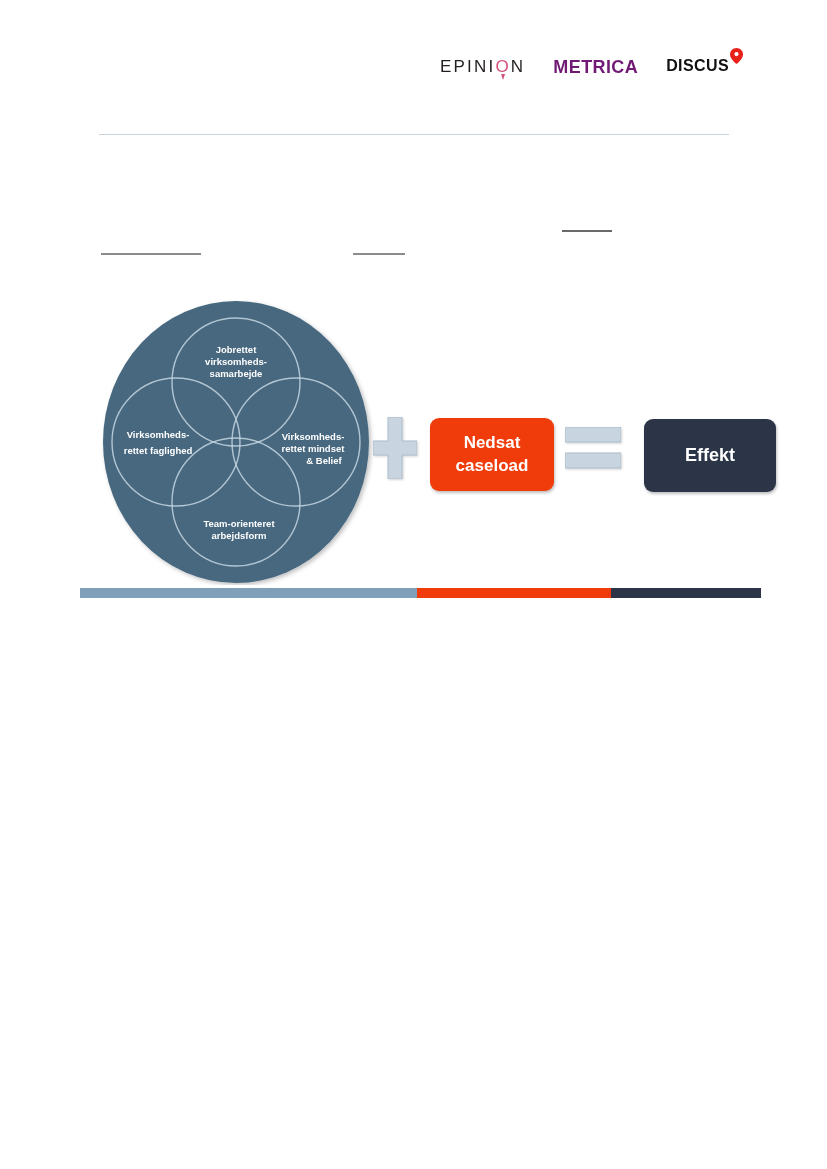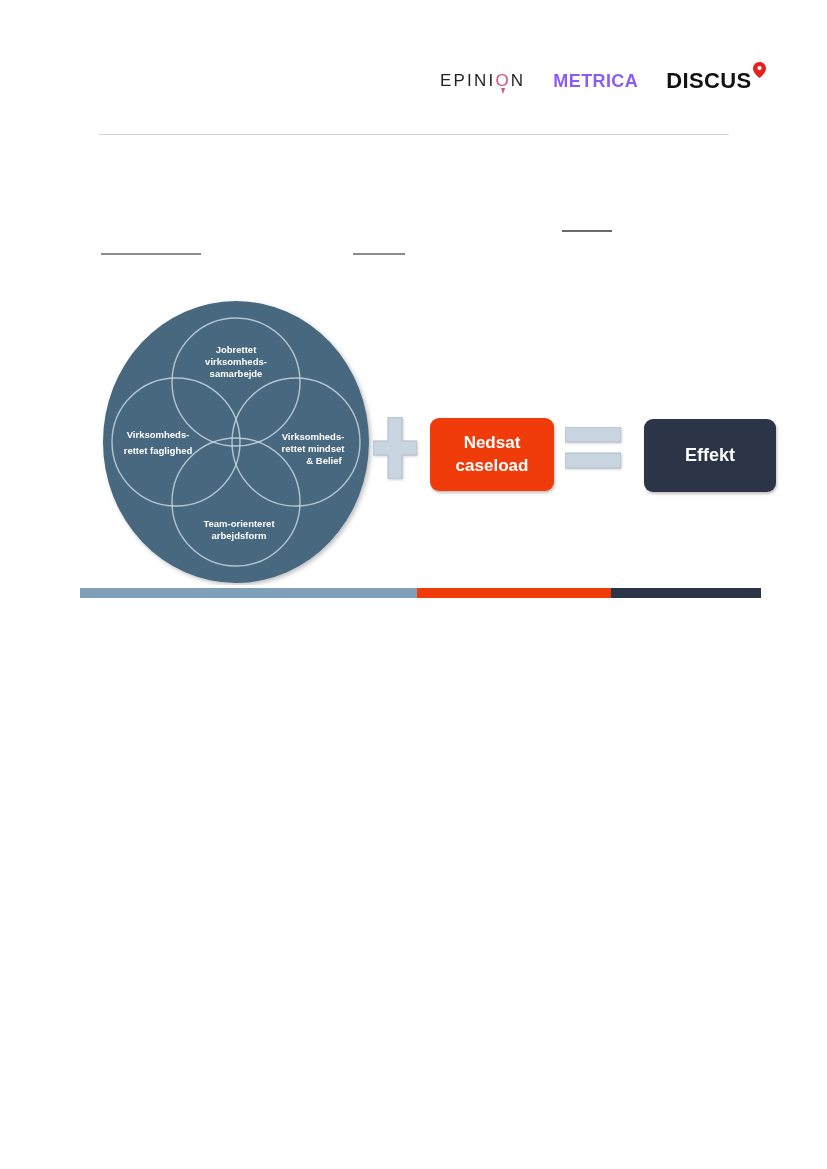--- a/index.html
+++ b/index.html
@@ -16,21 +16,21 @@
   }
 
   
   .logo-bar {
     position: absolute;
     left: 440px;
     top: 58px;
     width: 300px;
     height: 45px;
     display: flex;
-    align-items: center;
+    align-items: flex-start;
     gap: 28px;
   }
 
   .logo-epinion {
     font-family: "Liberation Sans", sans-serif;
     font-size: 17px;
     letter-spacing: 2.2px;
     color: #231f20;
     font-weight: 400;
     position: relative;
@@ -50,27 +50,27 @@
     height: 6px;
     margin-left: -2px;
     background: #d4517a;
     clip-path: polygon(0 0, 100% 0, 45% 100%);
   }
 
   .logo-metrica {
     font-size: 18px;
     font-weight: bold;
     letter-spacing: 0.4px;
-    color: #8b5cf6;
+    color: #701a75;
     white-space: nowrap;
     line-height: 1;
   }
 
   .logo-discus {
-    font-size: 22px;
+    font-size: 16px;
     font-weight: bold;
     letter-spacing: 0.4px;
     color: #111111;
     white-space: nowrap;
     position: relative;
     line-height: 1;
     padding-right: 14px;
   }
   .logo-discus .pin {
     position: absolute;

